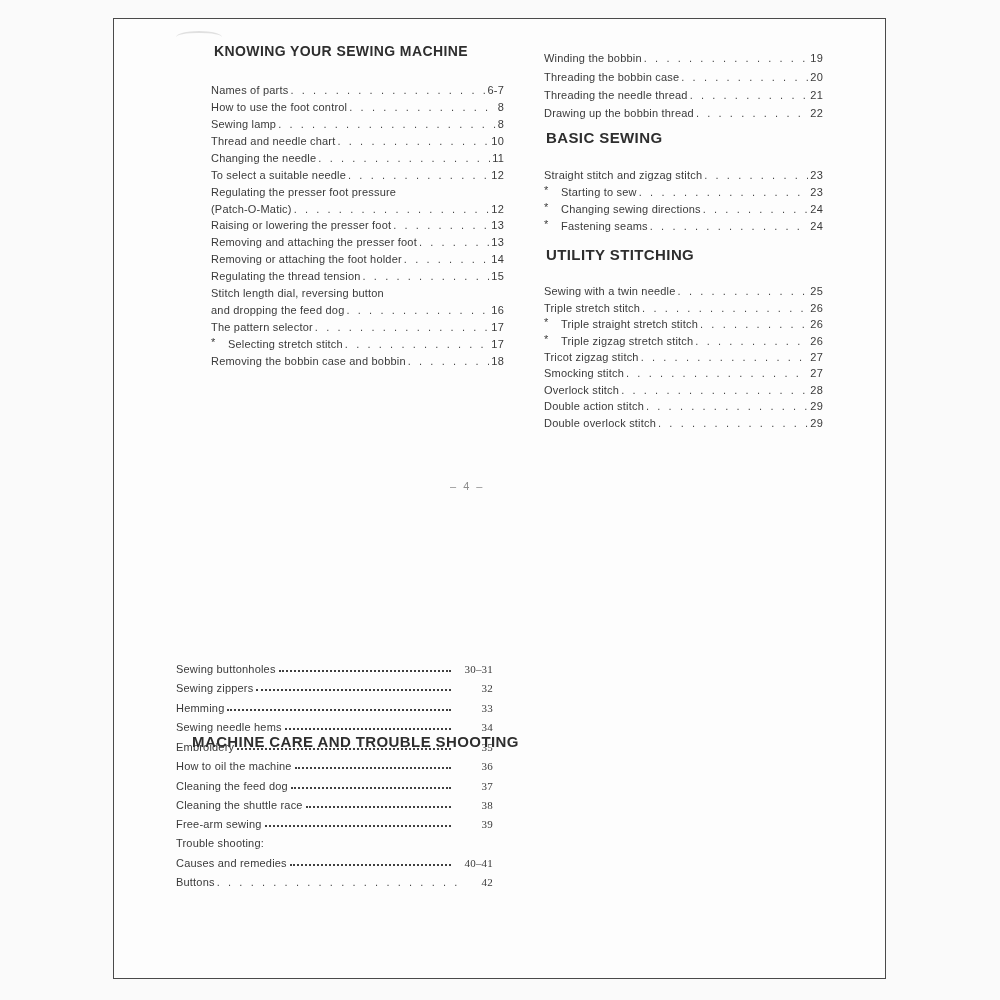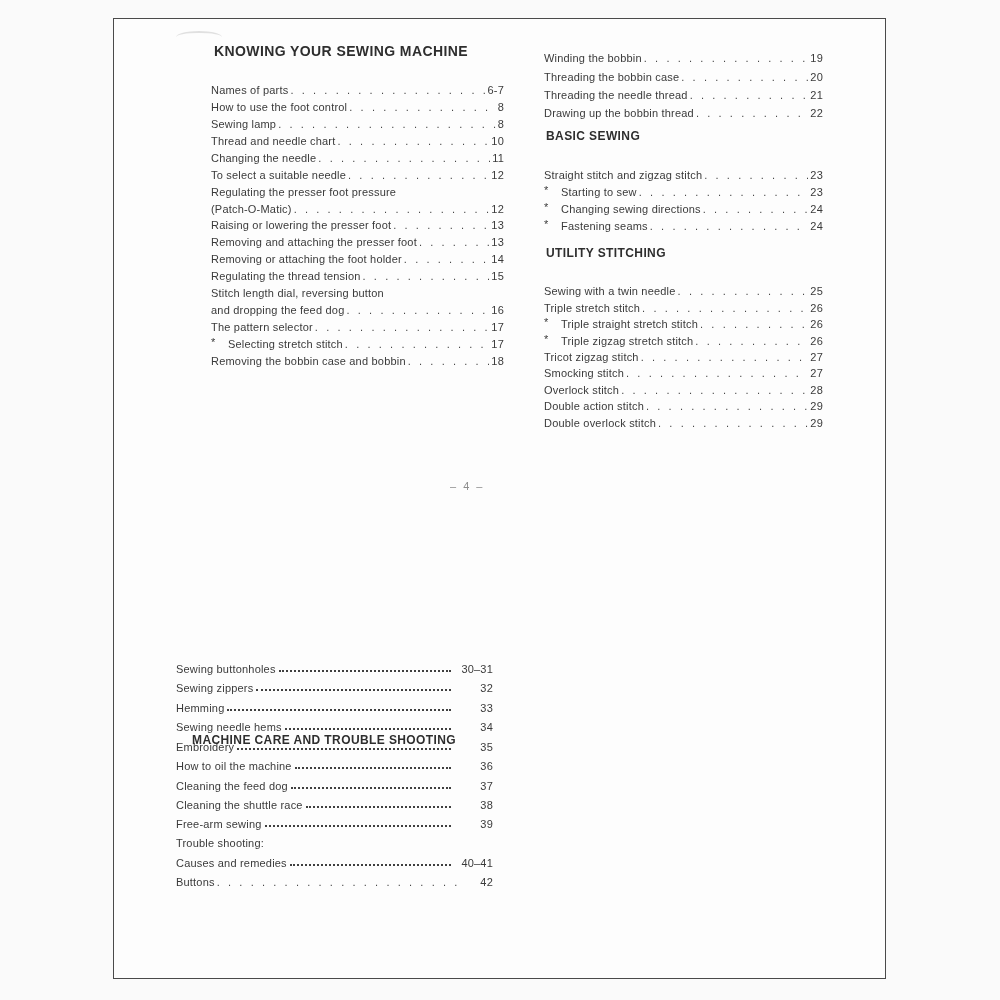--- a/index.html
+++ b/index.html
@@ -12,21 +12,21 @@
   .scan-canvas{position:absolute;inset:0;}
   .doc-page{
     position:absolute;left:113px;top:18px;width:773px;height:961px;
     background:#fdfdfd;border:1px solid #4a4a4a;box-sizing:border-box;
   }
   .scan-artifact{
     position:absolute;left:62px;top:12px;width:46px;height:10px;
     border-top:2px solid #d9d9d9;border-radius:50%;opacity:.8;
   }
   .heading{
-    font-weight:700;font-size:12px;color:#2e2e2e;
+    font-weight:700;font-size:15px;color:#2e2e2e;
     letter-spacing:.4px;white-space:nowrap;position:absolute;
   }
   .main-heading{font-size:14px;}
   .toc-list{position:absolute;}
   .row{
     display:flex;align-items:flex-end;
     height:var(--lh,16.75px);
     font-size:11px;color:#3a3a3a;letter-spacing:.2px;
   }
   .label{white-space:nowrap;flex:none;}
@@ -36,21 +36,21 @@
   .row.leader-spaced .leader::after{
     content:". . . . . . . . . . . . . . . . . . . . . . . . . . . . . . . . . . . . . . . . . . . . . . . . . . . . . . . . . . . . . . . . . . . . . . . .";
     letter-spacing:2.6px;color:#474747;
   }
   
   .dense .row:not(.leader-spaced):not(.no-page) .leader{
     border-bottom:2px dotted #3f3f3f;margin:0 8px 3px 3px;
   }
   .dense .row.leader-spaced .leader{border-bottom:none;}
   .page-num{flex:none;text-align:right;white-space:nowrap;}
-  .dense .page-num{min-width:34px;}
+  .dense .page-num{min-width:34px;font-family:Liberation Serif, serif;}
   .star-marker{display:none;}
   .row.star .star-marker{
     display:inline-block;flex:none;width:17px;
     font-size:11px;line-height:11px;transform:translateY(-2px);
   }
   .footer-page-number{
     position:absolute;left:336px;top:461px;
     font-size:11px;color:#8d8d8d;letter-spacing:2px;white-space:nowrap;
   }
   

